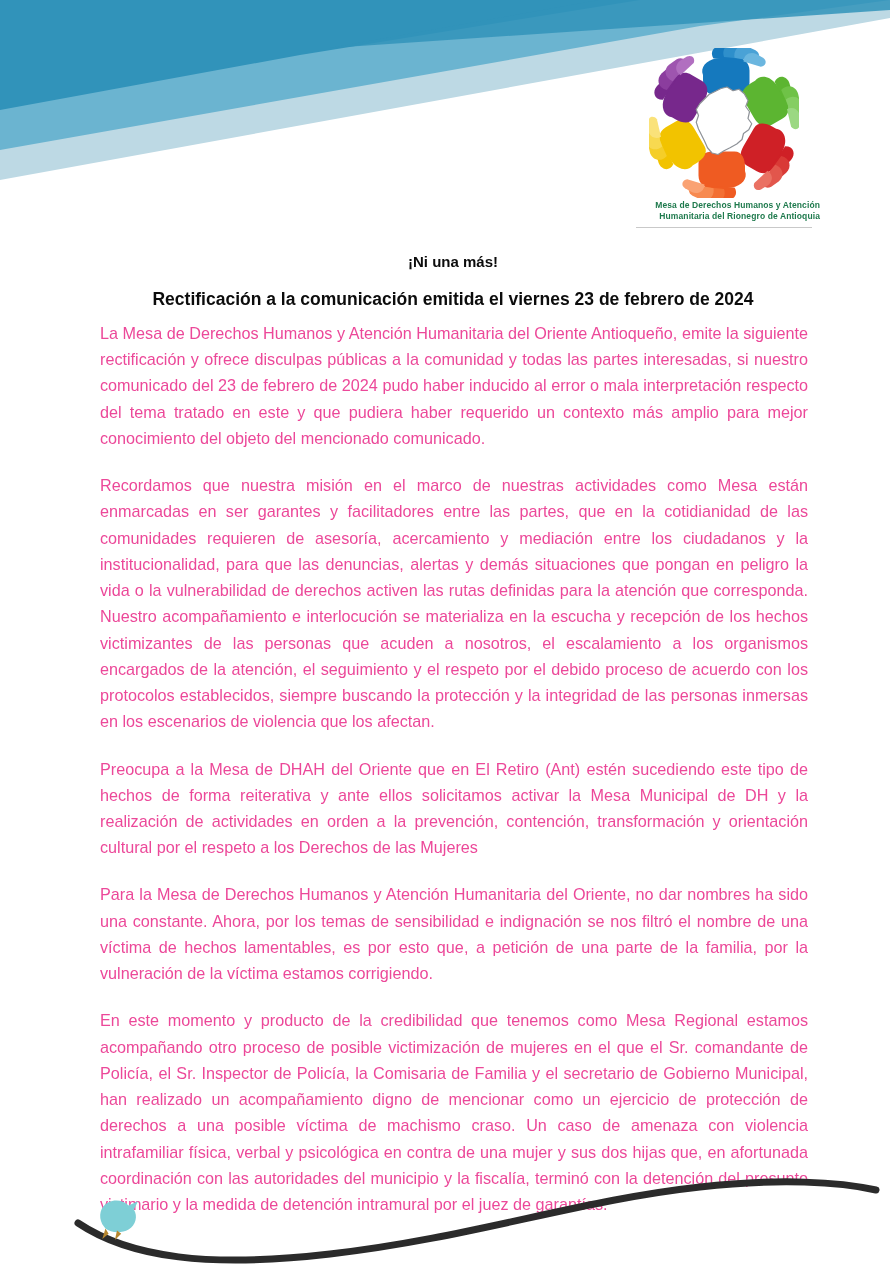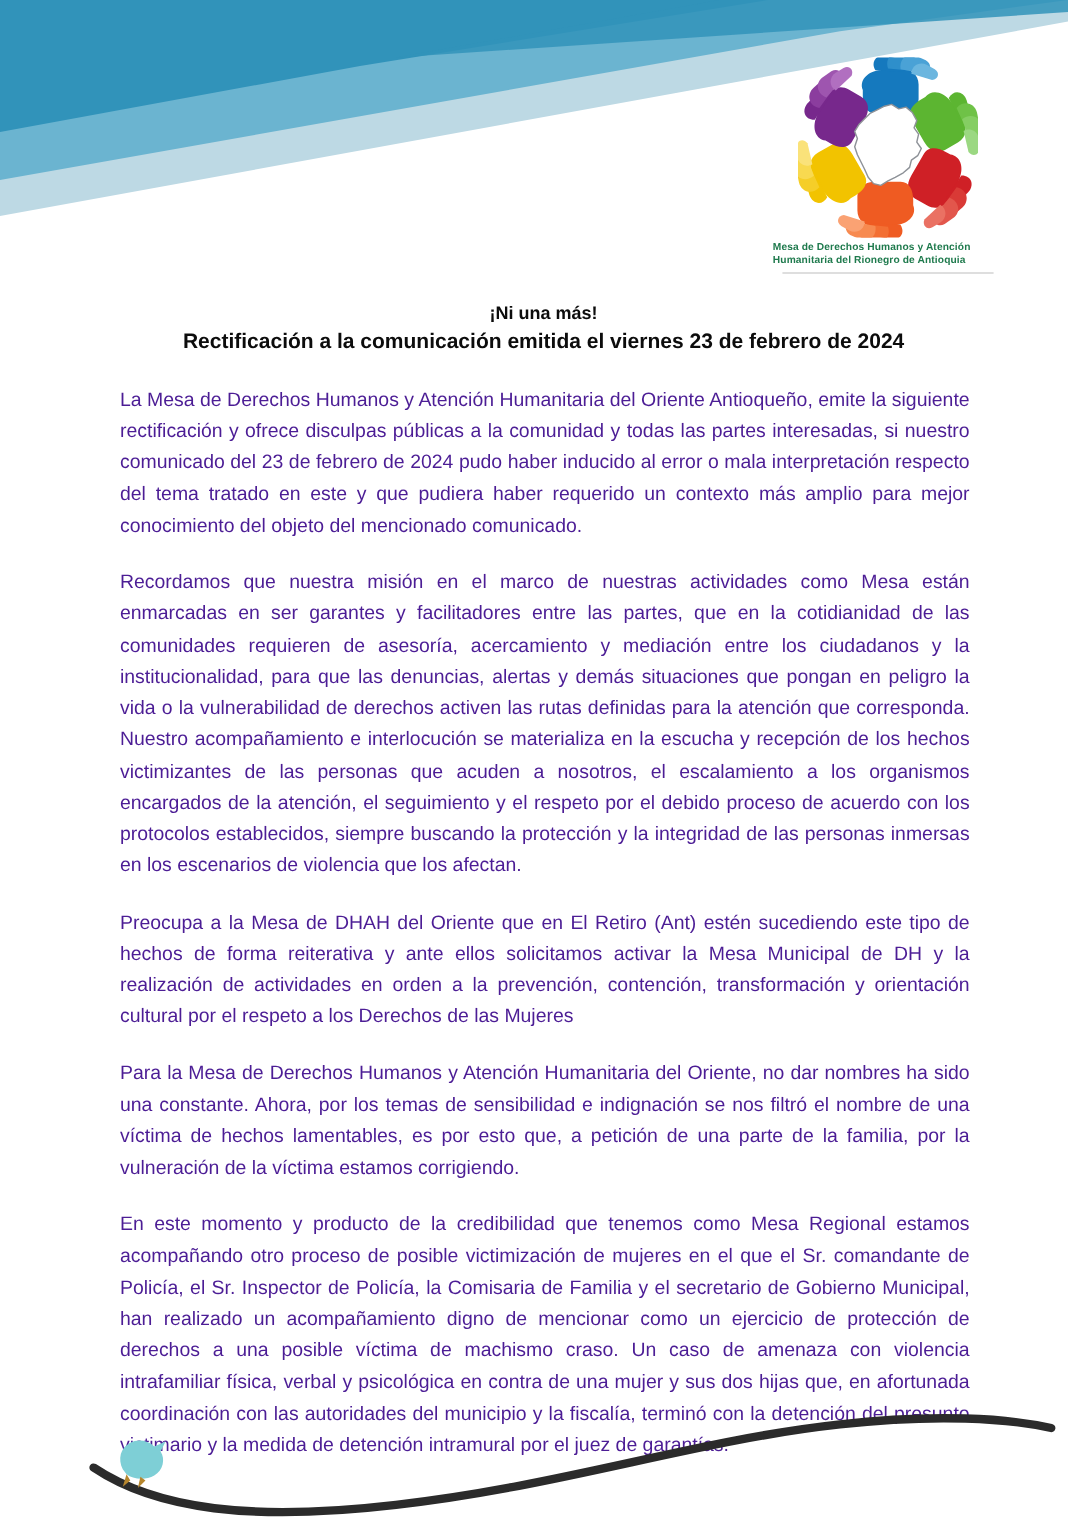--- a/index.html
+++ b/index.html
@@ -37,23 +37,23 @@
   .header-deco svg {
     display: block;
     width: 890px;
     height: 200px;
   }
 
   
   .logo-block {
     position: absolute;
     top: 48px;
-    left: 644px;
+    left: 628px;
     width: 192px;
-    text-align: left;
+    text-align: right;
   }
   .logo-mark {
     width: 150px;
     height: 150px;
     margin: 0 auto;
     display: block;
   }
   .logo-caption {
     margin-top: 2px;
     font-family: "Liberation Sans", sans-serif;
@@ -87,39 +87,39 @@
     width: 706px;
     text-align: center;
   }
   .title-main {
     font-size: 15px;
     font-weight: bold;
     line-height: 1.35;
     color: #0c0c0c;
   }
   .title-sub {
-    margin-top: 1px;
+    margin-top: 16px;
     font-size: 17.5px;
     font-weight: bold;
     line-height: 1.35;
     color: #0c0c0c;
   }
 
   .body-text {
     position: absolute;
     left: 100px;
     top: 320px;
     width: 708px;
   }
   .para {
     font-size: 16.2px;
     line-height: 1.62;
     text-align: justify;
     text-justify: inter-word;
-    color: #4c1d95;
+    color: #ec4899;
     margin: 0 0 21px 0;
     hyphens: none;
   }
   .para:last-child {
     margin-bottom: 0;
   }
 
   
   .footer-deco {
     position: absolute;

